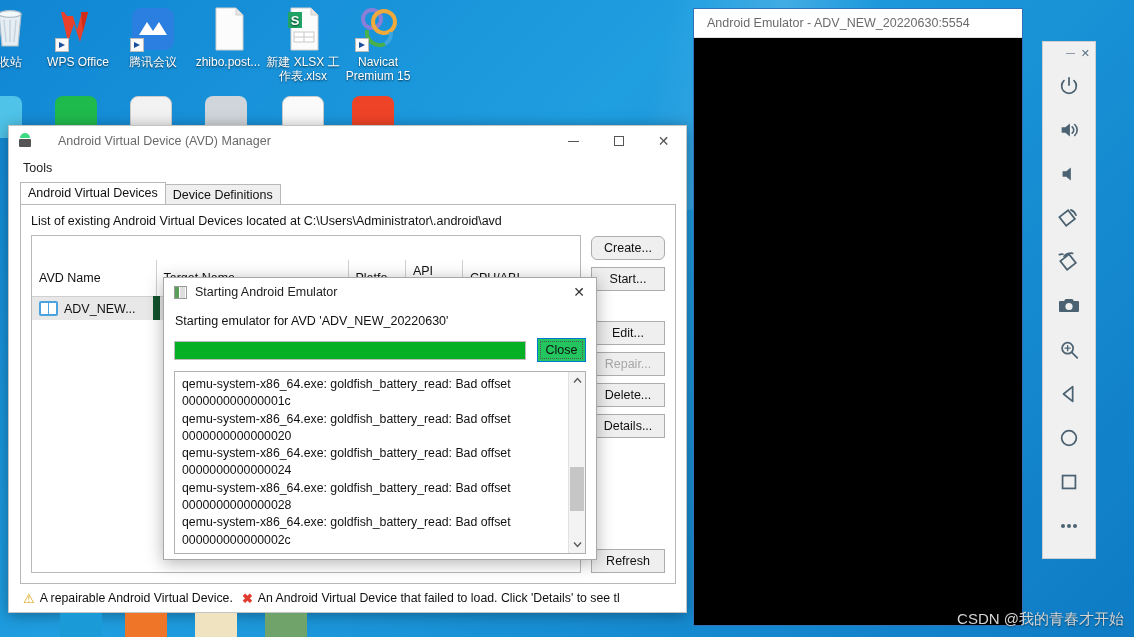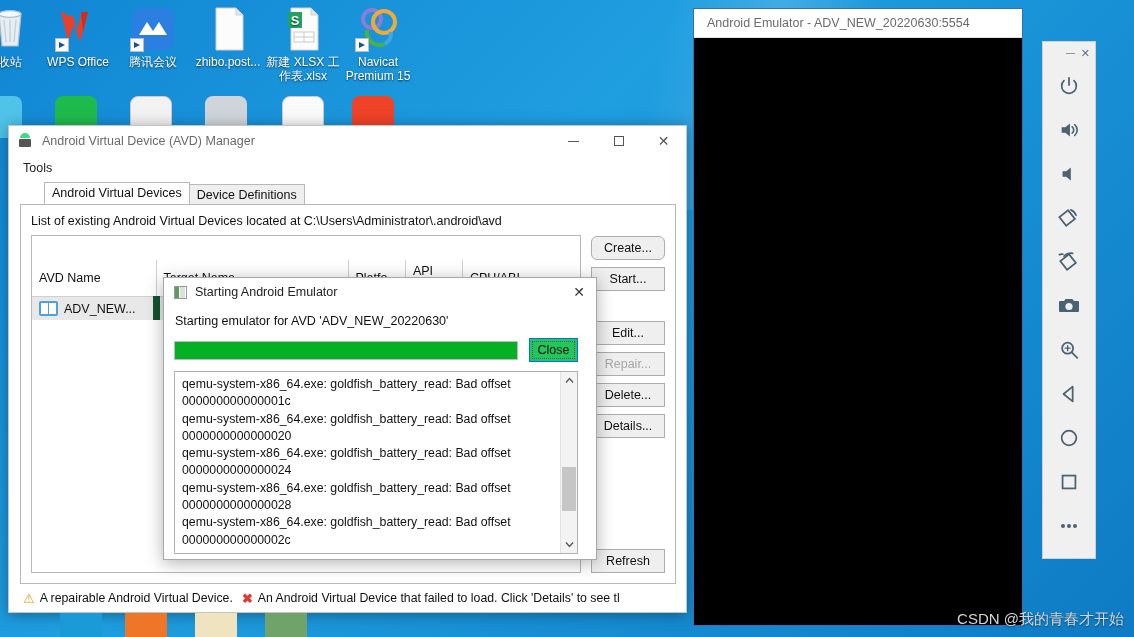--- a/index.html
+++ b/index.html
@@ -80,21 +80,21 @@
   }
   .android-bot:before {
     content:""; position:absolute; left:2px; top:0px; width:10px; height:5px;
     background:#3ddc84; border-radius:5px 5px 0 0;
   }
   .android-bot:after {
     content:""; position:absolute; left:1px; top:6px; width:12px; height:8px;
     background:#555; border-radius:1px;
   }
   .titlebar .t-text {
-    font-size: 12.5px; color: #6a6a6a; flex: 1 1 auto;
+    font-size: 12.5px; color: #6a6a6a; flex: 1 1 auto; margin-left: 16px;
   }
   .wbtns { display: flex; height: 30px; }
   .wbtn {
     width: 45px; height: 30px;
     display: flex; align-items: center; justify-content: center;
     color: #555;
   }
   .wb-min { width:11px; height:1px; background:#555; }
   .wb-max { width:10px; height:10px; border:1px solid #555; }
   .wb-close { font-size: 14px; line-height: 14px; color:#555; }
@@ -113,21 +113,21 @@
   }
   .tab {
     font-size: 12.5px; color: #111;
     padding: 3px 7px 3px 7px;
     border: 1px solid #b8b8b8;
     border-bottom: none;
     background: #efefef;
     margin-right: -1px;
     position: relative; top: 1px;
   }
-  .tab.active { background:#fff; border-color:#b8b8b8; z-index:2; top:0; padding-bottom:4px;margin-left:24px; }
+  .tab.active { background:#fff; border-color:#b8b8b8; z-index:2; top:0; padding-bottom:4px; }
 
   .tabpanel {
     flex: 1 1 auto;
     margin: 0 10px 0 11px;
     border: 1px solid #b8b8b8;
     background: #fff;
     display: flex; flex-direction: column;
     position: relative;
   }
   .listcaption {
@@ -203,21 +203,21 @@
   }
   .dlg-ico {
     width:13px; height:13px; margin-right:8px;
     background: #fff; border:1px solid #9a9a9a;
     display:flex;
   }
   .dlg-ico i { display:block; width:4px; height:100%; background:#5a9e5a; margin-right:1px;}
   .dlg-ico i:nth-child(2){ background:#dedede; width:5px;}
   .dlg-title .dt { font-size: 12.5px; color:#222; flex:1 1 auto; }
   .dlg-x { width: 34px; height: 28px; display:flex; align-items:center; justify-content:center; color:#333; font-size:14px;}
-  .dlg-body { padding: 6px 18px 9px 10px; display:flex; flex-direction:column; flex:1 1 auto; }
+  .dlg-body { padding: 6px 10px 9px 10px; display:flex; flex-direction:column; flex:1 1 auto; }
   .dlg-msg { font-size: 12.5px; color:#111; margin: 2px 0 10px 1px; }
   .prow { display:flex; align-items:center; gap: 11px; margin-bottom: 9px; }
   .progress {
     flex: 1 1 auto; height: 19px;
     border: 1px solid #bcbcbc; background:#e6e6e6;
     padding: 0;
   }
   .progress .fill { height: 100%; background:#06b025; }
   .closebtn {
     width: 49px; height: 24px;

